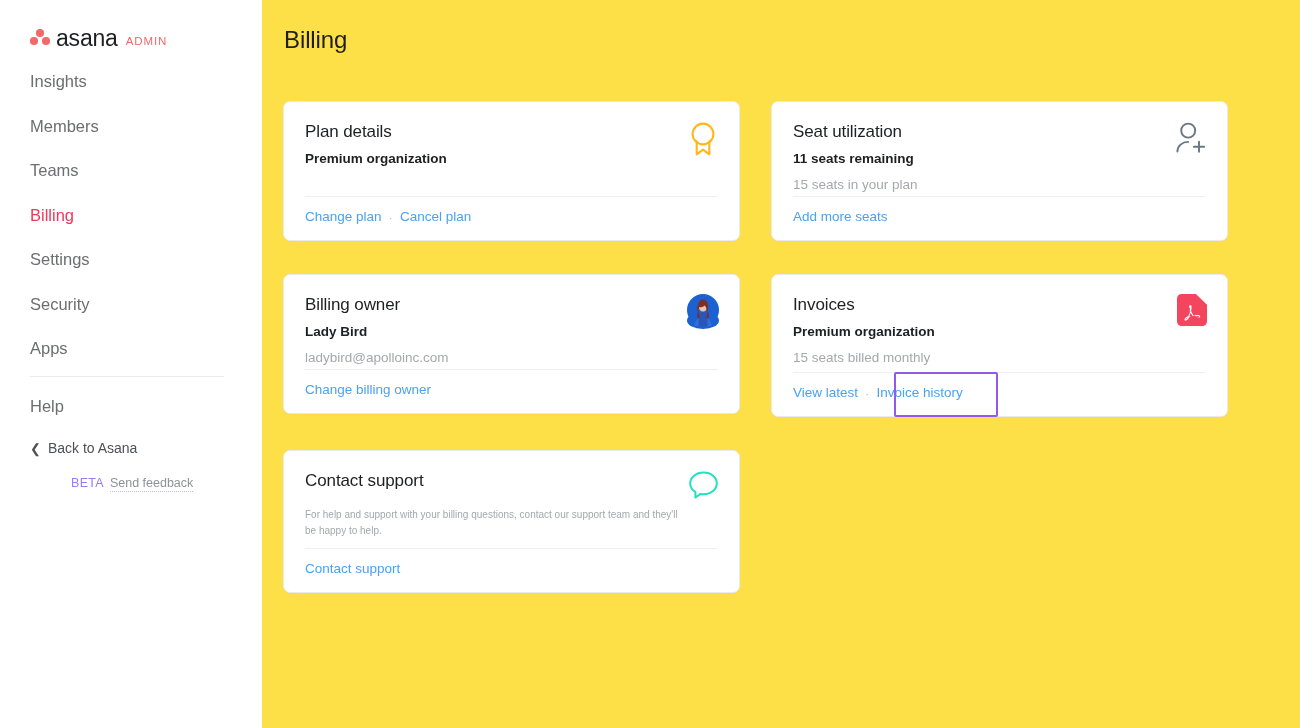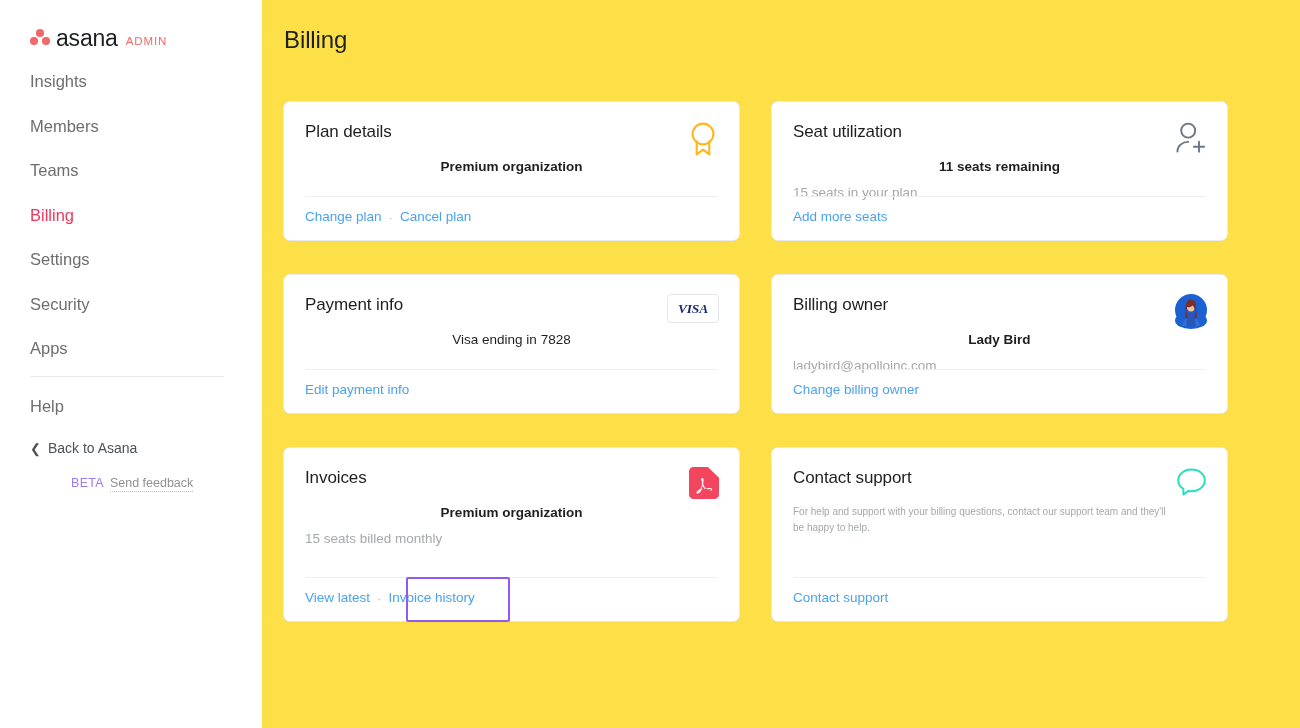--- a/index.html
+++ b/index.html
@@ -162,36 +162,35 @@
 
   .card {
     position: relative;
     background: #ffffff;
     border: 1px solid #e8eaed;
     border-radius: 7px;
     padding: 20px 21px 0 21px;
     height: 140px;
     box-shadow: 0 1px 1px rgba(16,24,40,0.015);
   }
-  .card.tall { height: 175px; }
+  .card.tall { height: 143px; }
 
   .card-title {
     font-size: 17px;
     color: #1e1f21;
     font-weight: 400;
     letter-spacing: -0.1px;
     line-height: 1.2;
   }
   .card-primary {
     font-size: 13.5px;
     color: #1e1f21;
     font-weight: 700;
-    margin-top: 16px;
+    margin-top: 8px;
     line-height: 1.3;
-    text-align: center;
   }
   .card-primary.normal { font-weight: 400; }
   .card-secondary {
     font-size: 13.5px;
     color: #a5a8ab;
     font-weight: 400;
     margin-top: 8px;
     line-height: 1.3;
   }
   .card-desc {
@@ -358,33 +357,20 @@
         </div>
         <span class="card-icon">
           <svg width="34" height="34" viewBox="0 0 34 34" fill="none">
             <circle cx="15.2" cy="9.6" r="7" stroke="#6b7684" stroke-width="1.9"></circle>
             <path d="M4.4 30.5c0-5.6 4.8-9.6 10.8-9.6" stroke="#6b7684" stroke-width="1.9" stroke-linecap="round"></path>
             <path d="M26 20.6v10.2M20.9 25.7h10.2" stroke="#6b7684" stroke-width="1.9" stroke-linecap="round"></path>
           </svg>
         </span>
       </section>
 
-      <section class="card">
-        <div class="card-title">Payment info</div>
-        <div class="card-primary normal">Visa ending in 7828</div>
-        <div class="card-divider"></div>
-        <div class="card-actions">
-          <a class="link">Edit payment info</a>
-        </div>
-        <span class="card-icon">
-          <span class="visa-badge">
-            <span class="visa-text">VISA</span>
-          </span>
-        </span>
-      </section>
 
       <section class="card">
         <div class="card-title">Billing owner</div>
         <div class="card-primary">Lady Bird</div>
         <div class="card-secondary">ladybird@apolloinc.com</div>
         <div class="card-divider"></div>
         <div class="card-actions">
           <a class="link">Change billing owner</a>
         </div>
         <span class="card-icon">

